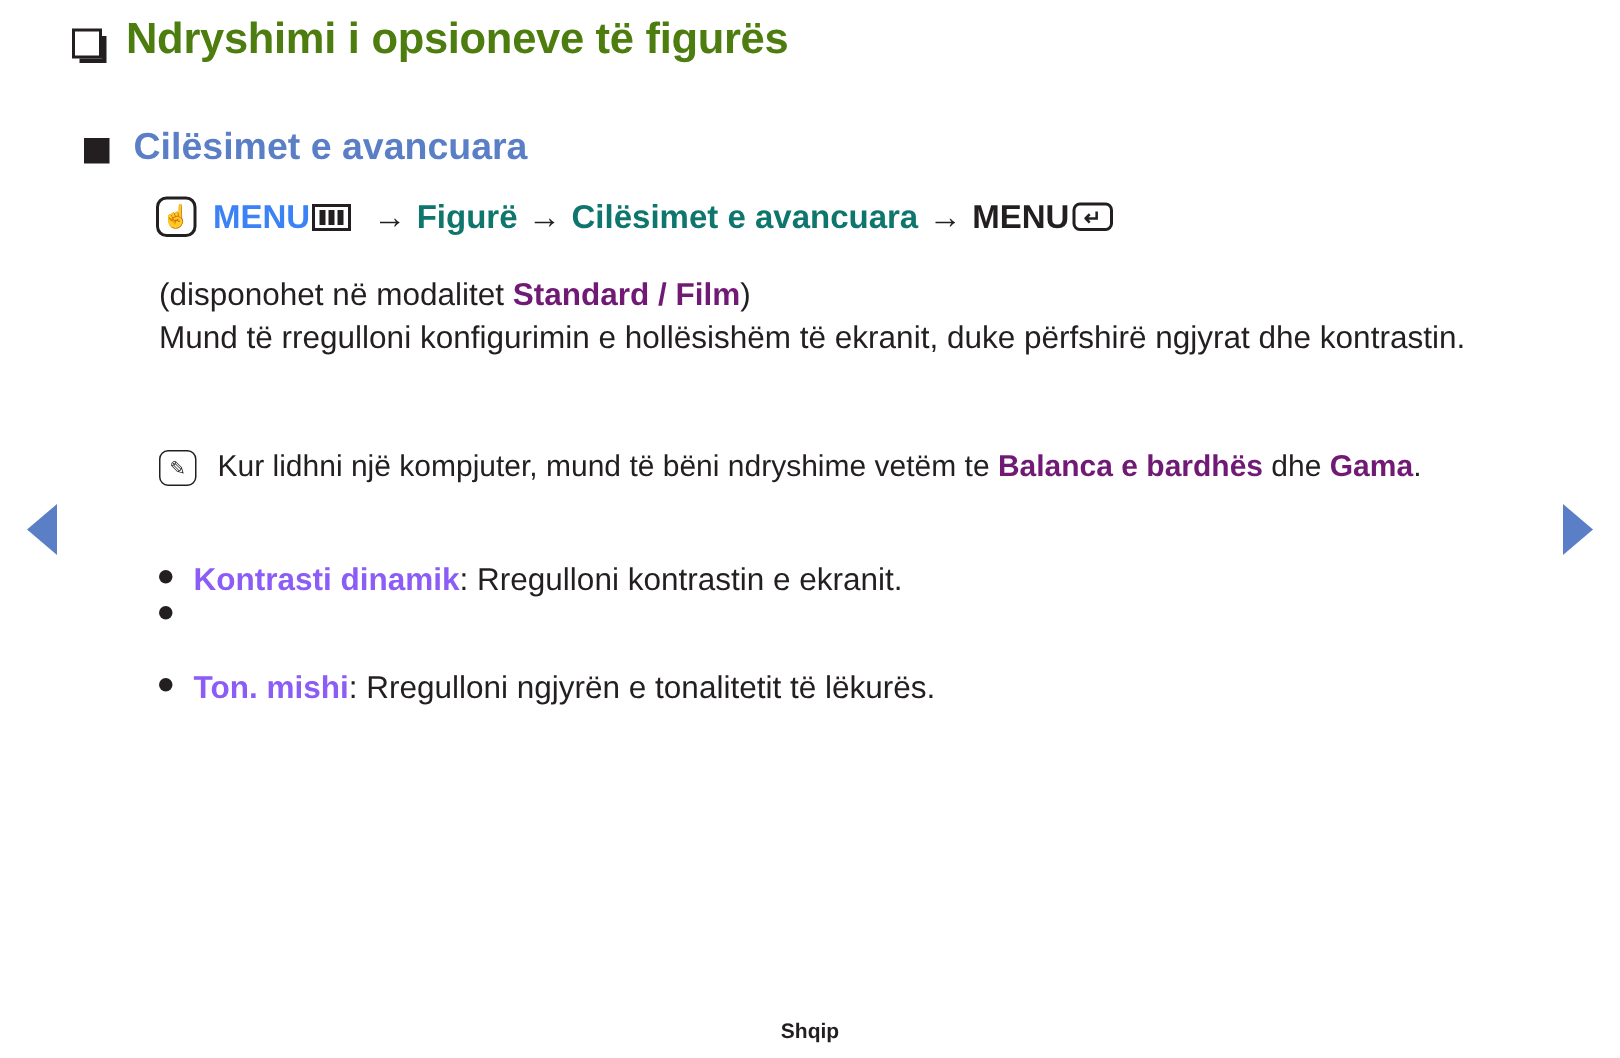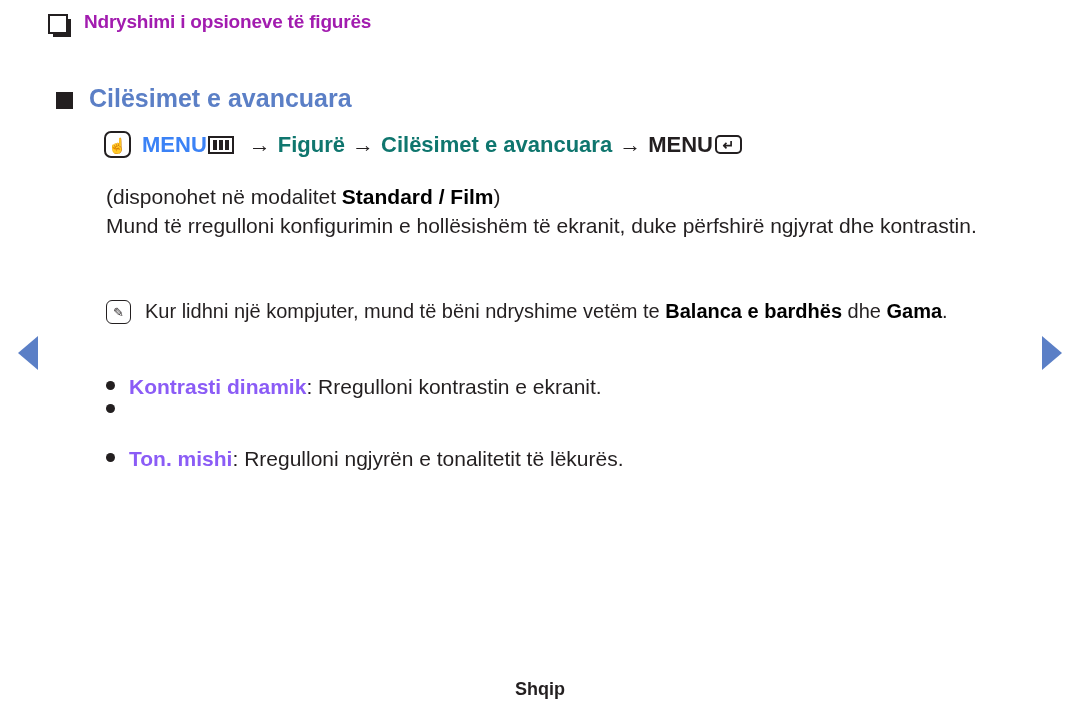--- a/index.html
+++ b/index.html
@@ -29,24 +29,24 @@
     width: 20px;
     height: 20px;
     box-sizing: border-box;
     border: 2px solid #231f20;
     background: #ffffff;
     box-shadow: 4px 4px 0 -1px #231f20;
     flex: none;
     margin-top: 4px;
   }
   .page-title-text {
-    font-size: 19px;
+    font-size: 29px;
     font-weight: bold;
     letter-spacing: -0.2px;
-    color: #a21caf;
+    color: #4d7c0f;
     white-space: nowrap;
   }
 
   
   .section-heading {
     position: absolute;
     left: 56px;
     top: 84px;
     display: flex;
     align-items: center;
@@ -136,21 +136,21 @@
 
   
   .para {
     position: absolute;
     font-size: 21px;
     line-height: 34px;
     color: #231f20;
   }
   .p-mode { left: 106px; top: 180px; }
   .p-desc { left: 106px; top: 209px; width: 890px; }
-  .blue { color: #000000; font-weight: bold; }
+  .blue { color: #701a75; font-weight: bold; }
 
   
   .note {
     position: absolute;
     left: 106px;
     top: 294px;
     width: 880px;
     display: flex;
     gap: 14px;
   }
@@ -229,21 +229,21 @@
     border-left: 20px solid #5b7fc6;
   }
 
   
   .footer {
     position: absolute;
     left: 0;
     right: 0;
     top: 679px;
     text-align: center;
-    font-size: 18px;
+    font-size: 14px;
     font-weight: bold;
     color: #231f20;
   }
 </style>
 </head>
 <body>
 
 <div class="page-title">
   <span class="sq-outline"></span>
   <span class="page-title-text">Ndryshimi i opsioneve të figurës</span>

